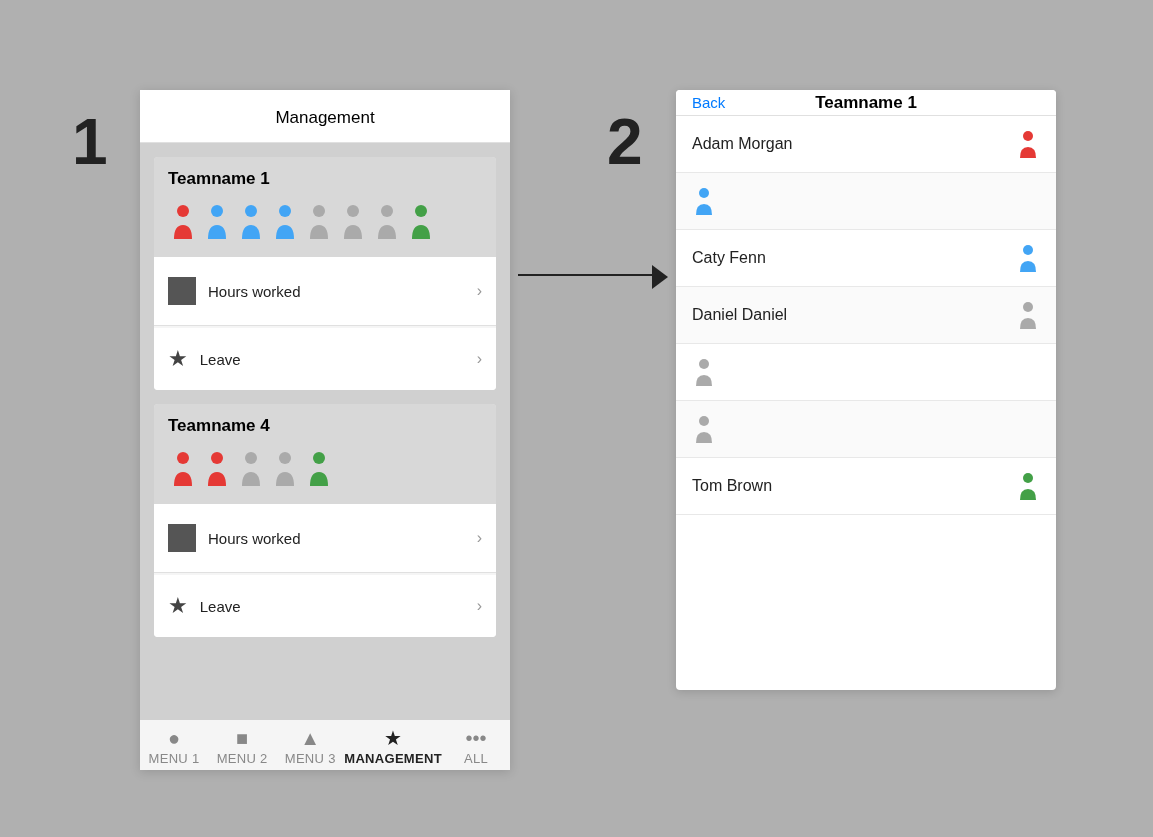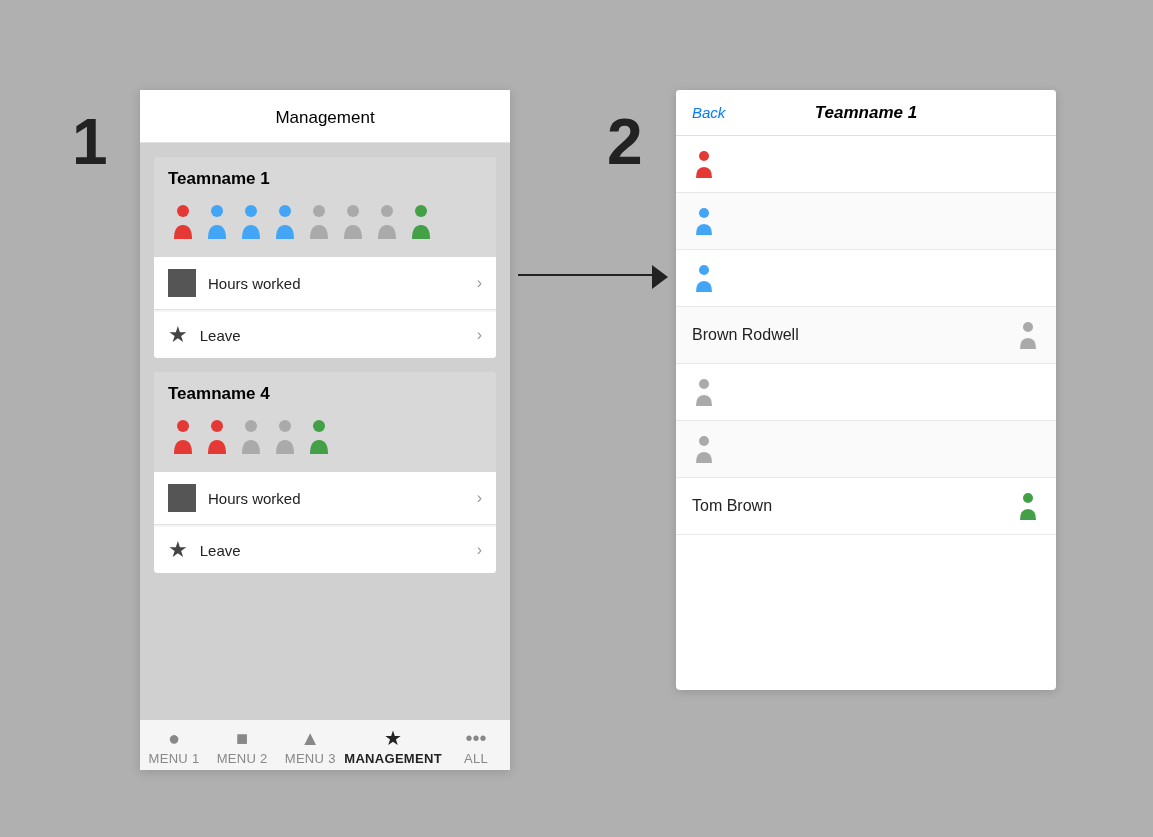--- a/index.html
+++ b/index.html
@@ -113,21 +113,21 @@
       height: 36px;
     }
 
     .team-menu-items {
       background: #f5f5f5;
     }
 
     .team-menu-item {
       display: flex;
       align-items: center;
-      padding: 12px 14px;
+      padding: 20px 14px;
       border-bottom: 1px solid #e0e0e0;
       background: #fff;
       margin-bottom: 2px;
       cursor: pointer;
     }
     .team-menu-item:last-child {
       border-bottom: none;
       margin-bottom: 0;
     }
 
@@ -208,25 +208,24 @@
       border-radius: 4px;
       box-shadow: 0 2px 10px rgba(0,0,0,0.15);
       overflow: hidden;
       display: flex;
       flex-direction: column;
     }
 
     .screen2-header {
       display: flex;
       align-items: center;
-      padding: 14px 16px;
+      padding: 4px 16px;
       border-bottom: 1px solid #e0e0e0;
       background: #fff;
       position: relative;
-      font-style: italic;
     }
 
     .back-button {
       font-size: 15px;
       color: #007aff;
       cursor: pointer;
       margin-right: auto;
     }
 
     .screen2-title {
@@ -412,42 +411,44 @@
 
 <div class="screen2">
   <div class="screen2-header">
     <span class="back-button">Back</span>
     <span class="screen2-title">Teamname 1</span>
   </div>
 
   <div class="member-list">
 
     <div class="member-row">
+      <span class="member-name">Adam Morgan</span>
       <svg class="member-pawn" viewBox="0 0 24 28">
         <circle cx="12" cy="6" r="5" fill="#e53935"></circle>
         <path d="M4 28 Q4 17 12 17 Q20 17 20 28 Z" fill="#e53935"></path>
       </svg>
     </div>
 
     <div class="member-row">
       <svg class="member-pawn" viewBox="0 0 24 28">
         <circle cx="12" cy="6" r="5" fill="#42a5f5"></circle>
         <path d="M4 28 Q4 17 12 17 Q20 17 20 28 Z" fill="#42a5f5"></path>
       </svg>
     </div>
 
     <div class="member-row">
+      <span class="member-name">Caty Fenn</span>
       <svg class="member-pawn" viewBox="0 0 24 28">
         <circle cx="12" cy="6" r="5" fill="#42a5f5"></circle>
         <path d="M4 28 Q4 17 12 17 Q20 17 20 28 Z" fill="#42a5f5"></path>
       </svg>
     </div>
 
     <div class="member-row">
-      <span class="member-name">Brown Rodwell</span>
+      <span class="member-name">Daniel Daniel</span>
       <svg class="member-pawn" viewBox="0 0 24 28">
         <circle cx="12" cy="6" r="5" fill="#aaaaaa"></circle>
         <path d="M4 28 Q4 17 12 17 Q20 17 20 28 Z" fill="#aaaaaa"></path>
       </svg>
     </div>
 
     <div class="member-row">
       <svg class="member-pawn" viewBox="0 0 24 28">
         <circle cx="12" cy="6" r="5" fill="#aaaaaa"></circle>
         <path d="M4 28 Q4 17 12 17 Q20 17 20 28 Z" fill="#aaaaaa"></path>

